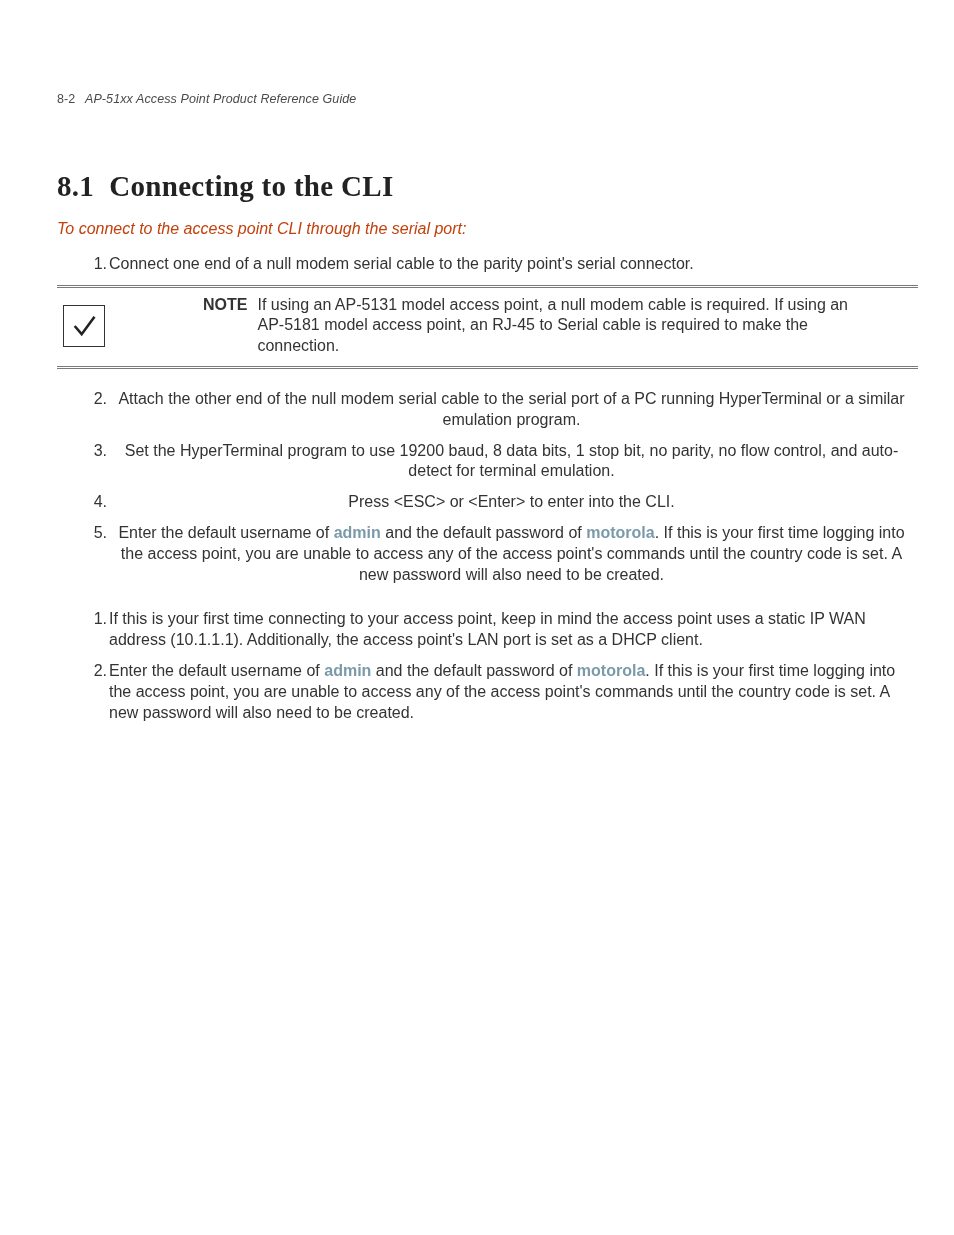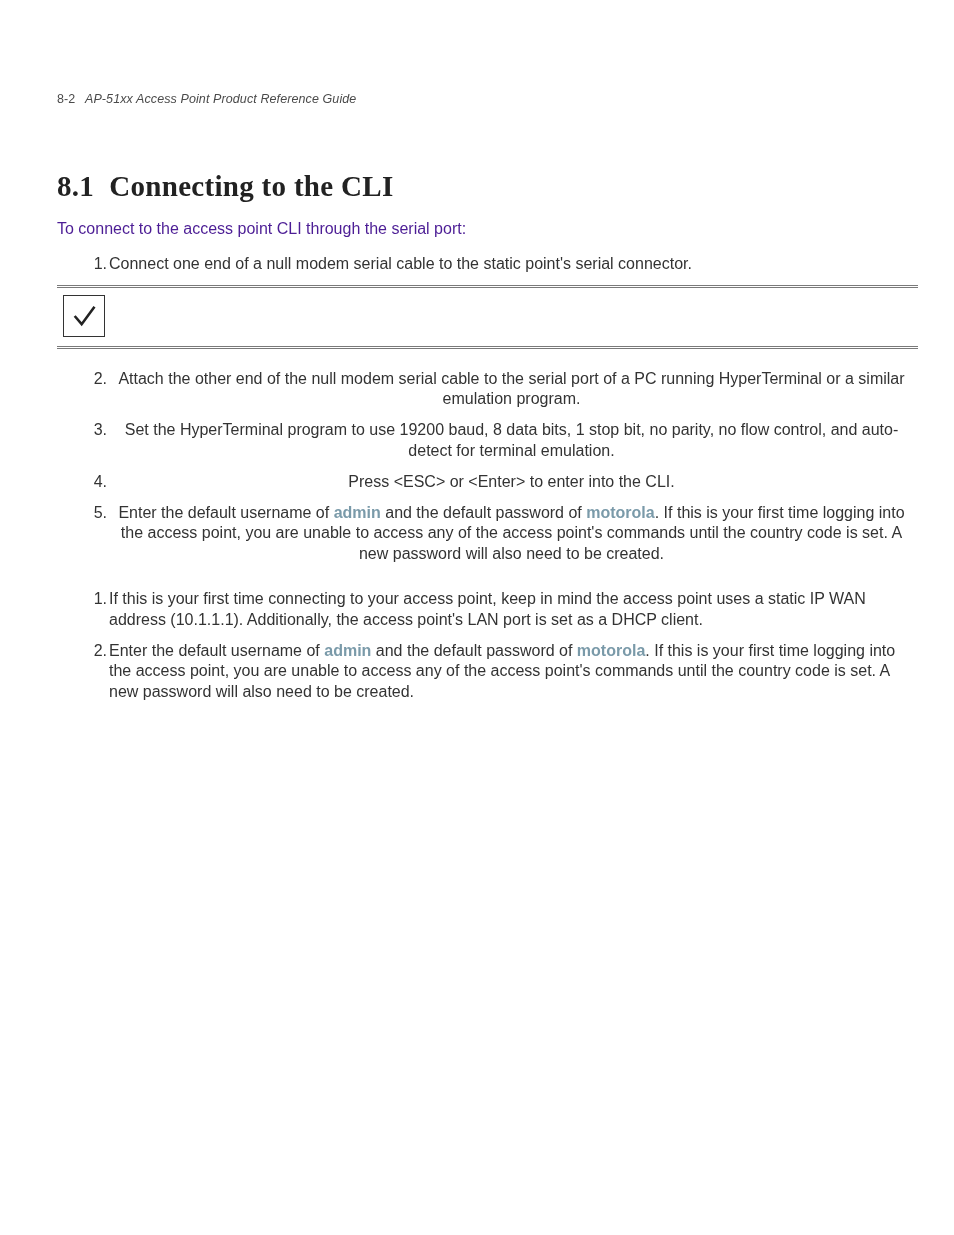--- a/index.html
+++ b/index.html
@@ -50,21 +50,22 @@
     letter-spacing: 0.2px;
     margin: 0 0 10px 0;
     color: #222;
   }
   p.body {
     font-family: "Helvetica Neue Condensed", "Arial Narrow", Arial, sans-serif;
     font-stretch: condensed;
     font-size: 16px;
     line-height: 1.3;
     margin: 0 0 14px 0;
-    color: #4c1d95;
+    color: #c2410c;
+    font-style: italic;
   }
   ol.steps {
     list-style: none;
     counter-reset: step;
     margin: 0 0 10px 0;
     padding: 0 0 0 52px;
   }
   ol.steps > li {
     counter-increment: step;
     position: relative;
@@ -141,30 +142,34 @@
   </div>
 
   <h1 class="section">
     <span>8.1</span>&nbsp;&nbsp;<span>Connecting to the CLI</span>
   </h1>
 
 
   <p class="body">To connect to the access point CLI through the serial port:</p>
 
   <ol class="steps">
-    <li>Connect one end of a null modem serial cable to the static point's serial connector.</li>
+    <li>Connect one end of a null modem serial cable to the parity point's serial connector.</li>
   </ol>
 
   <div class="note-block">
     <div class="note-icon-col">
       <div class="check-icon">
         <svg viewBox="0 0 24 24">
           <path d="M4 12 L10 19 L21 4" fill="none" stroke="#222" stroke-width="2.2" stroke-linecap="butt" stroke-linejoin="miter"></path>
         </svg>
       </div>
+    </div>
+    <div class="note-text-col">
+      <div class="note-label">NOTE</div>
+      <div class="note-body">If using an AP-5131 model access point, a null modem cable is required. If using an AP-5181 model access point, an RJ-45 to Serial cable is required to make the connection.</div>
     </div>
   </div>
 
   <ol class="steps" start="2" style="counter-reset: step 1; text-align: center;">
     <li>Attach the other end of the null modem serial cable to the serial port of a PC running HyperTerminal or a similar emulation program.</li>
     <li>Set the HyperTerminal program to use 19200 baud, 8 data bits, 1 stop bit, no parity, no flow control, and auto-detect for terminal emulation.</li>
     <li>Press &lt;ESC&gt; or &lt;Enter&gt; to enter into the CLI.</li>
     <li>
       <span>Enter the default username of </span><span class="emph">admin</span><span> and the default password of </span><span class="emph">motorola</span><span>. If this is your first time logging into the access point, you are unable to access any of the access point's commands until the country code is set. A new password will also need to be created.</span>
     </li>

